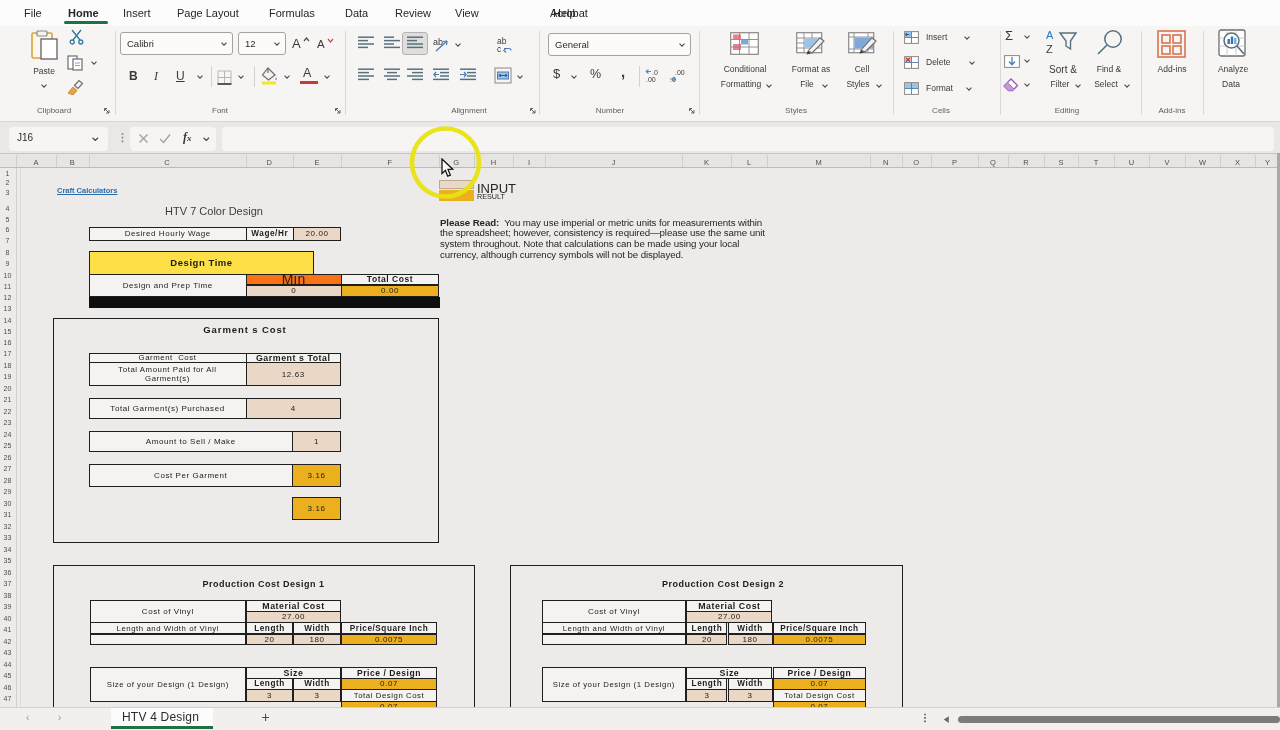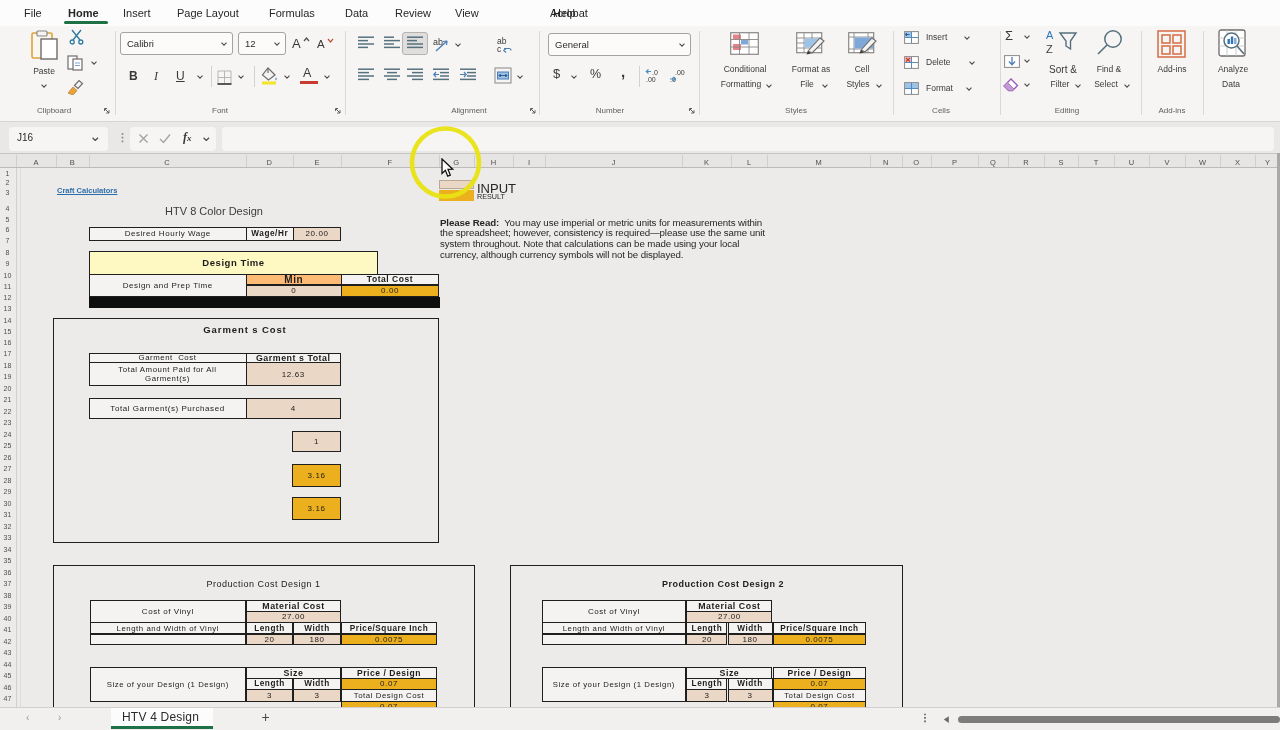--- a/index.html
+++ b/index.html
@@ -457,55 +457,57 @@
 <div class="t" style="top:649.4px;font-size:7px;color:#514f4e;left:7.5px;transform:translateX(-50%);white-space:nowrap;">43</div>
 <div class="t" style="top:660.9px;font-size:7px;color:#514f4e;left:7.5px;transform:translateX(-50%);white-space:nowrap;">44</div>
 <div class="t" style="top:672.4px;font-size:7px;color:#514f4e;left:7.5px;transform:translateX(-50%);white-space:nowrap;">45</div>
 <div class="t" style="top:683.9px;font-size:7px;color:#514f4e;left:7.5px;transform:translateX(-50%);white-space:nowrap;">46</div>
 <div class="t" style="top:695.4px;font-size:7px;color:#514f4e;left:7.5px;transform:translateX(-50%);white-space:nowrap;">47</div>
 <div class="abs" style="left:15.5px;top:168px;width:1px;height:539px;background:#d1cfcd;"></div>
 <div class="abs" style="left:19.5px;top:168px;width:1px;height:539px;background:#dedcda;"></div>
 <div class="abs" style="left:0;top:168px;width:1280px;height:539px;overflow:hidden;">
 <div style="position:absolute;left:0;top:-168px;width:1280px;height:730px;">
 <div class="t" style="left:57px;top:186px;font-size:7.5px;color:#2d6da9;text-decoration:underline;font-weight:bold;">Craft Calculators</div>
-<div class="t" style="top:205px;font-size:11px;color:#3c3c3c;left:214px;transform:translateX(-50%);white-space:nowrap;">HTV 8 Color Design</div>
+<div class="t" style="top:205px;font-size:11px;color:#3c3c3c;left:214px;transform:translateX(-50%);white-space:nowrap;">HTV 7 Color Design</div>
 <div class="abs" style="left:438.5px;top:179.5px;width:35px;height:9.5px;background:#ebd7c6;border:0.5px solid #b9a894;box-sizing:border-box;"></div>
 <div class="abs" style="left:438.5px;top:189.5px;width:35px;height:11px;background:#ecb01e;"></div>
 <div class="t" style="top:180.5px;font-size:13px;color:#262626;left:477px;white-space:nowrap;">INPUT</div>
 <div class="t" style="top:191.5px;font-size:7.2px;color:#262626;left:477px;white-space:nowrap;">RESULT</div>
 <div class="t" style="left:440px;top:217.5px;font-size:9.7px;line-height:10.9px;color:#262626;letter-spacing:-0.1px;">
 <b>Please Read:</b>&nbsp; You may use imperial or metric units for measurements within<br>
 the spreadsheet; however, consistency is required—please use the same unit<br>
 system throughout. Note that calculations can be made using your local<br>
 currency, although currency symbols will not be displayed.</div>
 <div class="c" style="left:89px;top:227px;width:157.5px;height:13.5px;background:#f5f3f1;font-size:8.0px;color:#1c1c1c;">Desired Hourly Wage</div>
 <div class="c" style="left:245.5px;top:227px;width:48.5px;height:13.5px;background:#f5f3f1;font-size:8.2px;color:#1c1c1c;">
         <b>Wage/Hr</b>
       </div>
 <div class="c" style="left:293px;top:227px;width:48px;height:13.5px;background:#ebd7c6;font-size:8.0px;color:#1c1c1c;">20.00</div>
-<div class="c" style="left:89px;top:251px;width:289px;height:23.5px;background:#fef9c3;font-size:9.5px;color:#1c1c1c;font-weight:bold;">Design Time</div>
+<div class="c" style="left:89px;top:251px;width:225px;height:23.5px;background:#fde047;font-size:9.5px;color:#1c1c1c;font-weight:bold;">Design Time</div>
 <div class="c" style="left:89px;top:273.5px;width:157.5px;height:23px;background:#f5f3f1;font-size:8.0px;color:#1c1c1c;">Design and Prep Time</div>
-<div class="c" style="left:245.5px;top:273.5px;width:96.5px;height:11.5px;background:#fdba74;font-size:10px;color:#1c1c1c;font-weight:bold;">Min</div>
+<div class="c" style="left:245.5px;top:273.5px;width:96.5px;height:11.5px;background:#f97316;font-size:14px;color:#1c1c1c;font-weight:normal;">Min</div>
 <div class="c" style="left:245.5px;top:284.5px;width:96.5px;height:12px;background:#ebd7c6;font-size:8.0px;color:#1c1c1c;">0</div>
 <div class="c" style="left:341px;top:273.5px;width:98px;height:11.5px;background:#f5f3f1;font-size:8.5px;color:#1c1c1c;font-weight:bold;">Total Cost</div>
 <div class="c" style="left:341px;top:284.5px;width:98px;height:12px;background:#ecb01e;font-size:8.0px;color:#1c1c1c;">0.00</div>
 <div class="abs" style="left:89px;top:296.5px;width:351px;height:11px;background:#0e0e0e;"></div>
 <div class="abs" style="left:52.5px;top:318px;width:386px;height:224.5px;border:1.5px solid #1f1f1f;box-sizing:border-box;"></div>
 <div class="t" style="top:323.5px;font-size:9.5px;color:#1c1c1c;font-weight:bold;left:245px;transform:translateX(-50%);white-space:nowrap;letter-spacing:0.9px;">Garment s Cost</div>
 <div class="c" style="left:88.5px;top:352.5px;width:158px;height:10.5px;background:#f5f3f1;font-size:7.8px;color:#1c1c1c;">Garment&nbsp; Cost</div>
 <div class="c" style="left:245.5px;top:352.5px;width:95.5px;height:10.5px;background:#f5f3f1;font-size:8.8px;color:#1c1c1c;font-weight:bold;">Garment s Total</div>
 <div class="c" style="left:88.5px;top:362px;width:158px;height:24px;background:#f5f3f1;font-size:7.8px;color:#1c1c1c;line-height:9px;">Total Amount Paid for All<br>Garment(s)</div>
 <div class="c" style="left:245.5px;top:362px;width:95.5px;height:24px;background:#ebd7c6;font-size:8.0px;color:#1c1c1c;">12.63</div>
 <div class="c" style="left:88.5px;top:397.5px;width:158px;height:21.5px;background:#f5f3f1;font-size:8.0px;color:#1c1c1c;">Total Garment(s) Purchased</div>
 <div class="c" style="left:245.5px;top:397.5px;width:95.5px;height:21.5px;background:#ebd7c6;font-size:8.0px;color:#1c1c1c;">4</div>
+<div class="c" style="left:88.5px;top:431px;width:204.5px;height:21px;background:#f5f3f1;font-size:8.0px;color:#1c1c1c;">Amount to Sell / Make</div>
 <div class="c" style="left:292px;top:431px;width:49px;height:21px;background:#ebd7c6;font-size:8.0px;color:#1c1c1c;">1</div>
+<div class="c" style="left:88.5px;top:463.5px;width:204.5px;height:23px;background:#f5f3f1;font-size:8.0px;color:#1c1c1c;">Cost Per Garment</div>
 <div class="c" style="left:292px;top:463.5px;width:49px;height:23px;background:#ecb01e;font-size:8.0px;color:#1c1c1c;">3.16</div>
 <div class="c" style="left:292px;top:497px;width:49px;height:23px;background:#ecb01e;font-size:8.0px;color:#1c1c1c;">3.16</div>
 <div class="abs" style="left:52.7px;top:564.5px;width:422px;height:160px;border:1.5px solid #1f1f1f;box-sizing:border-box;"></div>
-<div class="t" style="top:578.5px;font-size:9px;color:#1c1c1c;font-weight:normal;left:263.5px;transform:translateX(-50%);white-space:nowrap;letter-spacing:0.5px;">Production Cost Design 1</div>
+<div class="t" style="top:578.5px;font-size:9px;color:#1c1c1c;font-weight:bold;left:263.5px;transform:translateX(-50%);white-space:nowrap;letter-spacing:0.5px;">Production Cost Design 1</div>
 <div class="c" style="left:89.6px;top:600px;width:156.4px;height:22.5px;background:#f5f3f1;font-size:8.0px;color:#1c1c1c;">Cost of Vinyl</div>
 <div class="c" style="left:246px;top:600px;width:95px;height:11.5px;background:#f5f3f1;font-size:8.8px;color:#1c1c1c;font-weight:bold;">Material Cost</div>
 <div class="c" style="left:246px;top:611px;width:95px;height:11.5px;background:#ebd7c6;font-size:8.0px;color:#1c1c1c;">27.00</div>
 <div class="c" style="left:89.6px;top:622px;width:156.4px;height:12px;background:#f5f3f1;font-size:7.8px;color:#1c1c1c;">Length and Width of Vinyl</div>
 <div class="c" style="left:246px;top:622px;width:47px;height:12px;background:#f5f3f1;font-size:8.2px;color:#1c1c1c;font-weight:bold;">Length</div>
 <div class="c" style="left:293px;top:622px;width:48px;height:12px;background:#f5f3f1;font-size:8.2px;color:#1c1c1c;font-weight:bold;">Width</div>
 <div class="c" style="left:341px;top:622px;width:96px;height:12px;background:#f5f3f1;font-size:8.2px;color:#1c1c1c;font-weight:bold;">Price/Square Inch</div>
 <div class="c" style="left:89.6px;top:633.5px;width:156.4px;height:11.5px;background:#f5f3f1;font-size:8.0px;color:#1c1c1c;"></div>
 <div class="c" style="left:246px;top:633.5px;width:47px;height:11.5px;background:#ebd7c6;font-size:8.0px;color:#1c1c1c;">20</div>
 <div class="c" style="left:293px;top:633.5px;width:48px;height:11.5px;background:#ebd7c6;font-size:8.0px;color:#1c1c1c;">180</div>

